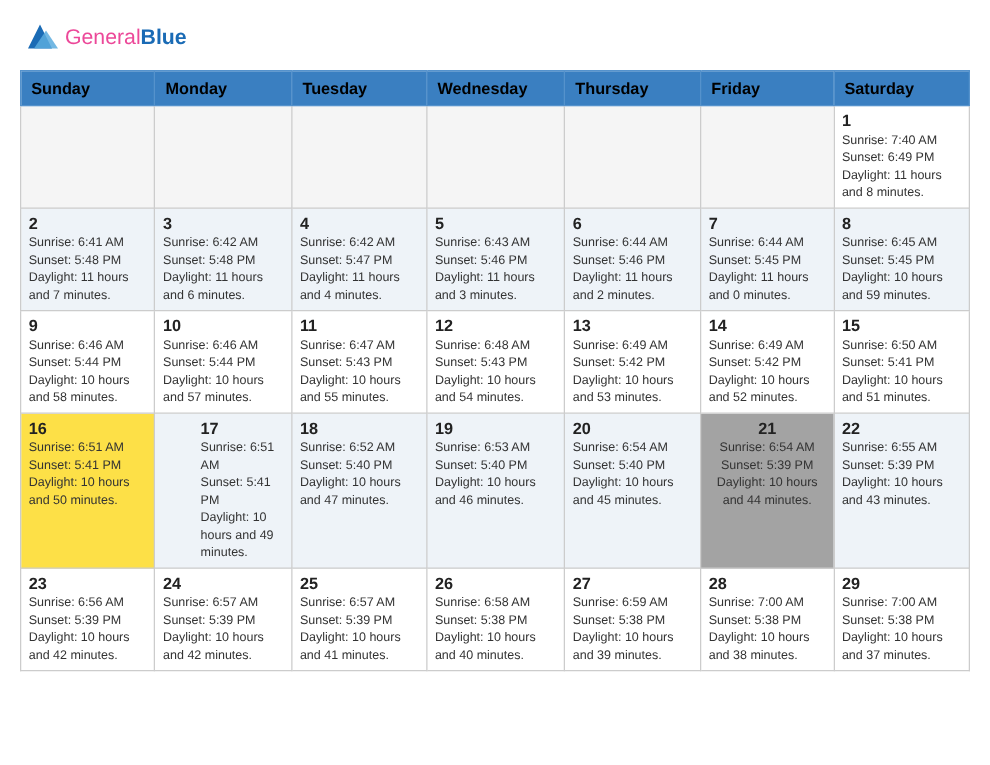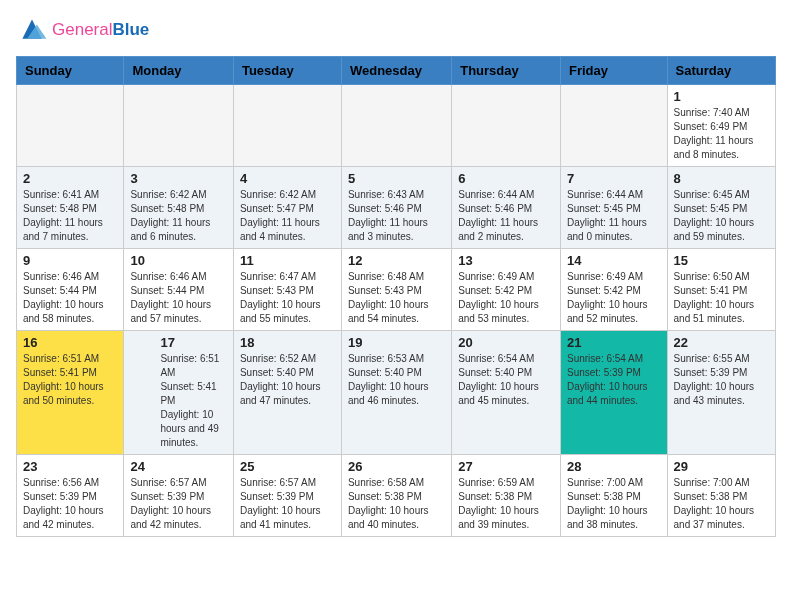--- a/index.html
+++ b/index.html
@@ -243,21 +243,21 @@
           <div class="cell-info" style="white-space: pre-line;">Sunrise: 6:53 AM
 Sunset: 5:40 PM
 Daylight: 10 hours and 46 minutes.</div>
         </td>
         <td style="background-color: rgb(238, 243, 248);">
           <span class="day-num">20</span>
           <div class="cell-info" style="white-space: pre-line;">Sunrise: 6:54 AM
 Sunset: 5:40 PM
 Daylight: 10 hours and 45 minutes.</div>
         </td>
-        <td style="background-color: #14b8a6;">
+        <td style="background-color: #a3a3a3; text-align: center;">
           <span class="day-num">21</span>
           <div class="cell-info" style="white-space: pre-line;">Sunrise: 6:54 AM
 Sunset: 5:39 PM
 Daylight: 10 hours and 44 minutes.</div>
         </td>
         <td style="background-color: rgb(238, 243, 248);">
           <span class="day-num">22</span>
           <div class="cell-info" style="white-space: pre-line;">Sunrise: 6:55 AM
 Sunset: 5:39 PM
 Daylight: 10 hours and 43 minutes.</div>

